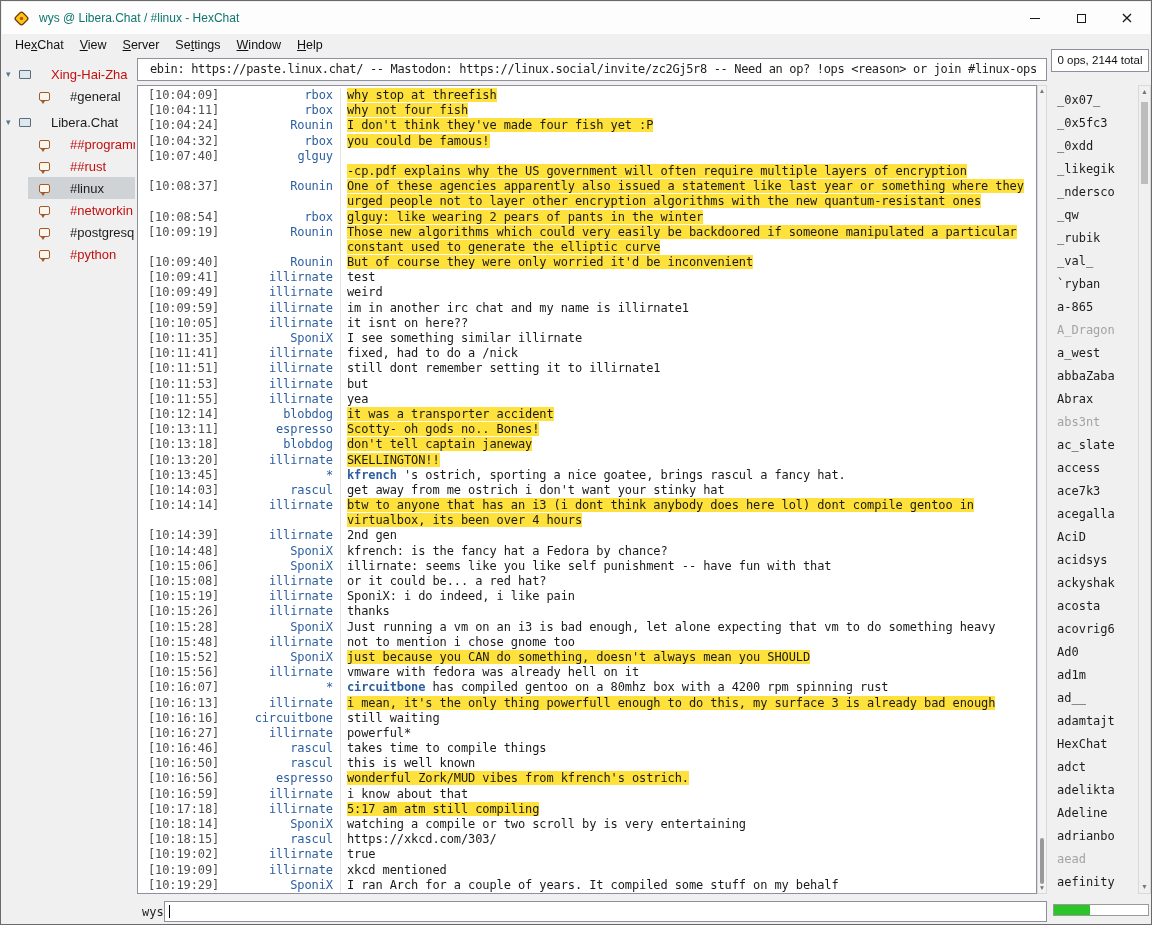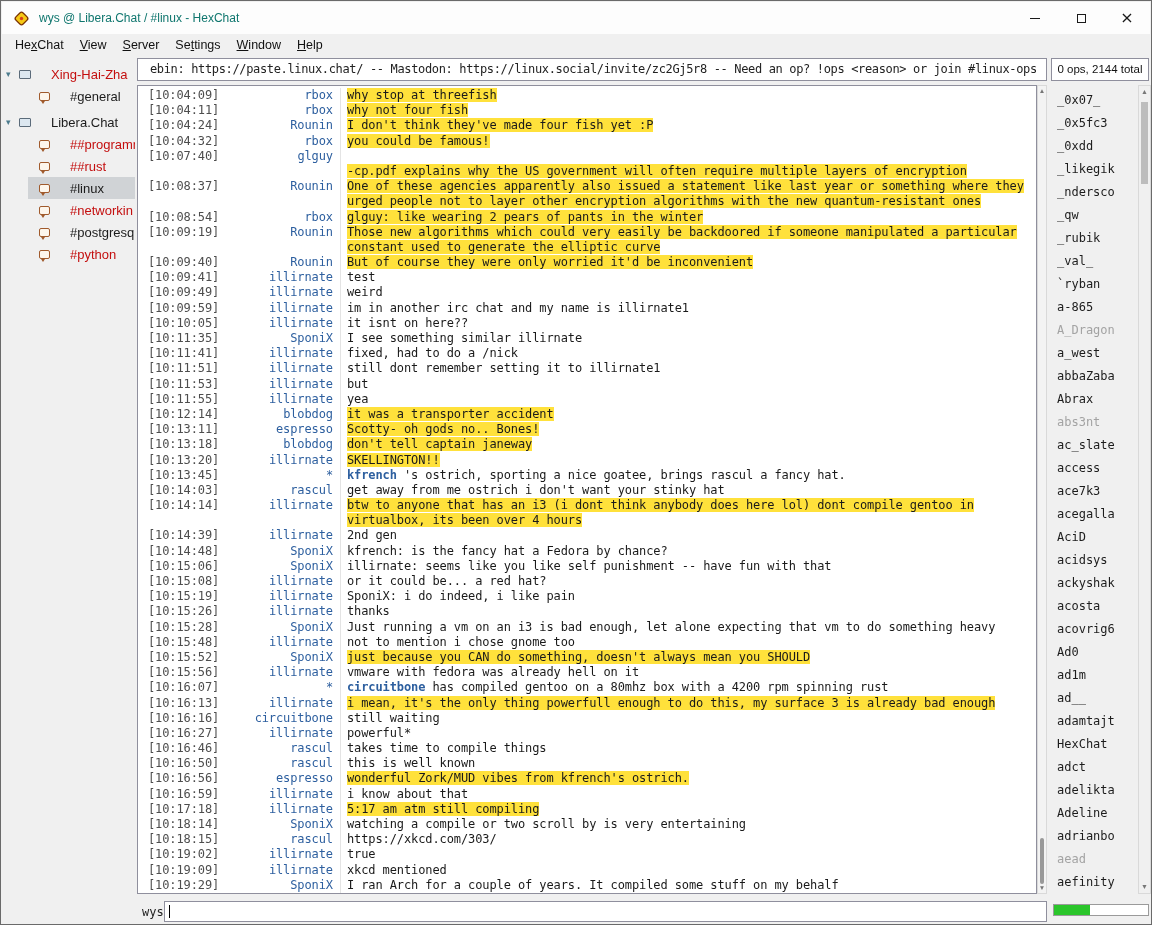--- a/index.html
+++ b/index.html
@@ -26,21 +26,21 @@
   
   .menubar{position:absolute;left:1px;right:1px;top:33px;height:21px;background:#f0f0f0;
            display:flex;align-items:center;padding-left:5px;font-size:12.5px;color:#111;}
   .menu-item{padding:2px 8px;white-space:nowrap;}
 
   
   .topic-input{position:absolute;left:136px;top:57px;width:910px;height:23px;background:#fff;
                border:1px solid #8f8f9d;font-family:"DejaVu Sans Mono",monospace;font-size:12px;
                letter-spacing:-0.35px;line-height:21px;padding:0 12px;white-space:nowrap;
                overflow:hidden;color:#222;}
-  .ops-box{position:absolute;left:1050px;top:57px;width:98px;height:23px;background:#fff;
+  .ops-box{position:absolute;left:1050px;top:48px;width:98px;height:23px;background:#fff;
            border:1px solid #8f8f9d;font-size:11.5px;line-height:21px;text-align:center;color:#111;}
 
   
   .tree{position:absolute;left:2px;top:58px;width:132px;bottom:30px;overflow:hidden;font-size:13px;}
   .tree-row{height:22px;display:flex;align-items:center;white-space:nowrap;}
   .tree-row.network{padding-left:3px;margin-top:4px;}
   .tree-row.channel{margin-left:25px;padding-left:11px;}
   .tree-row.selected{background:var(--selection);}
   .expander{width:13px;flex:none;font-size:9px;color:#4c7b8d;line-height:1;}
   .ticon{flex:none;}

